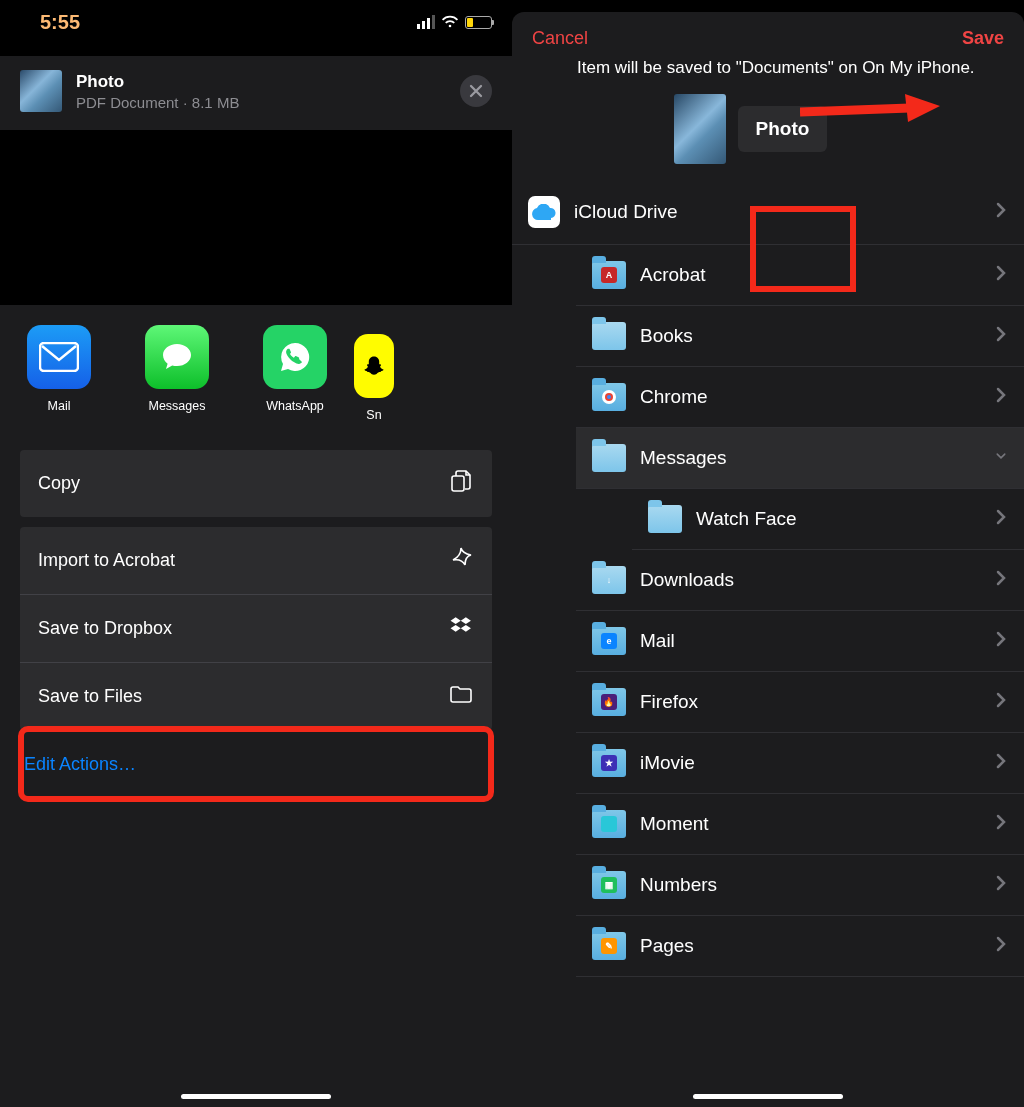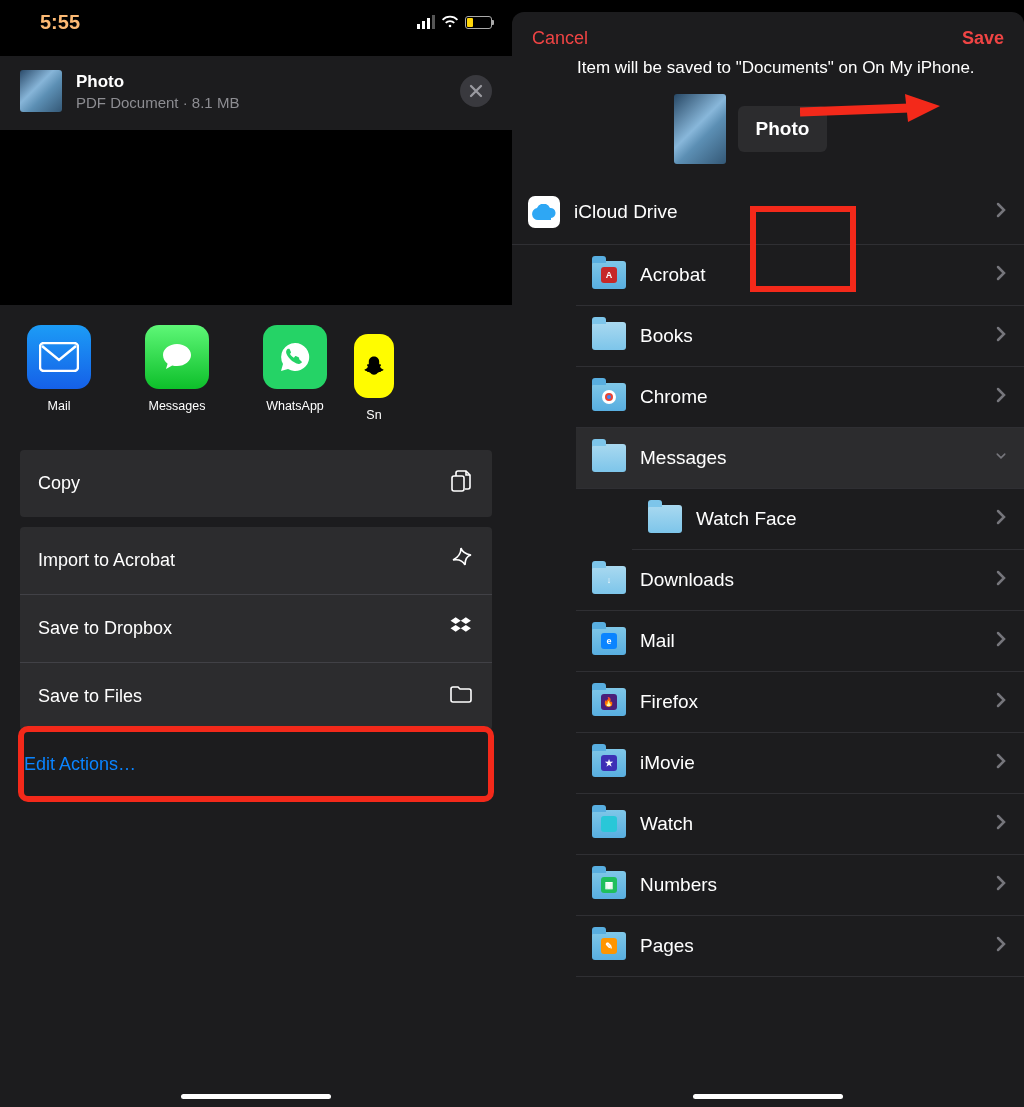--- a/index.html
+++ b/index.html
@@ -420,21 +420,21 @@
             </div>
             <span>iMovie</span>
             <span class="chev"><svg viewBox="0 0 10 16">
                 <path fill="none" stroke="#76767c" stroke-width="2.5" stroke-linecap="round" d="M2 2l6 6-6 6"></path>
               </svg></span>
           </div>
           <div class="folder-row indent-1">
             <div class="f-icon">
               <div class="badge" style="background: rgb(41, 199, 216); width: 16px; height: 16px; border-radius: 3px; margin: auto; color: rgb(255, 255, 255); font-weight: 700;"></div>
             </div>
-            <span>Watch</span>
+            <span>Moment</span>
             <span class="chev"><svg viewBox="0 0 10 16">
                 <path fill="none" stroke="#76767c" stroke-width="2.5" stroke-linecap="round" d="M2 2l6 6-6 6"></path>
               </svg></span>
           </div>
           <div class="folder-row indent-1">
             <div class="f-icon">
               <div class="badge" style="background: rgb(31, 191, 92); width: 16px; height: 16px; border-radius: 3px; margin: auto; color: rgb(255, 255, 255); font-weight: 700;">▦</div>
             </div>
             <span>Numbers</span>
             <span class="chev"><svg viewBox="0 0 10 16">

